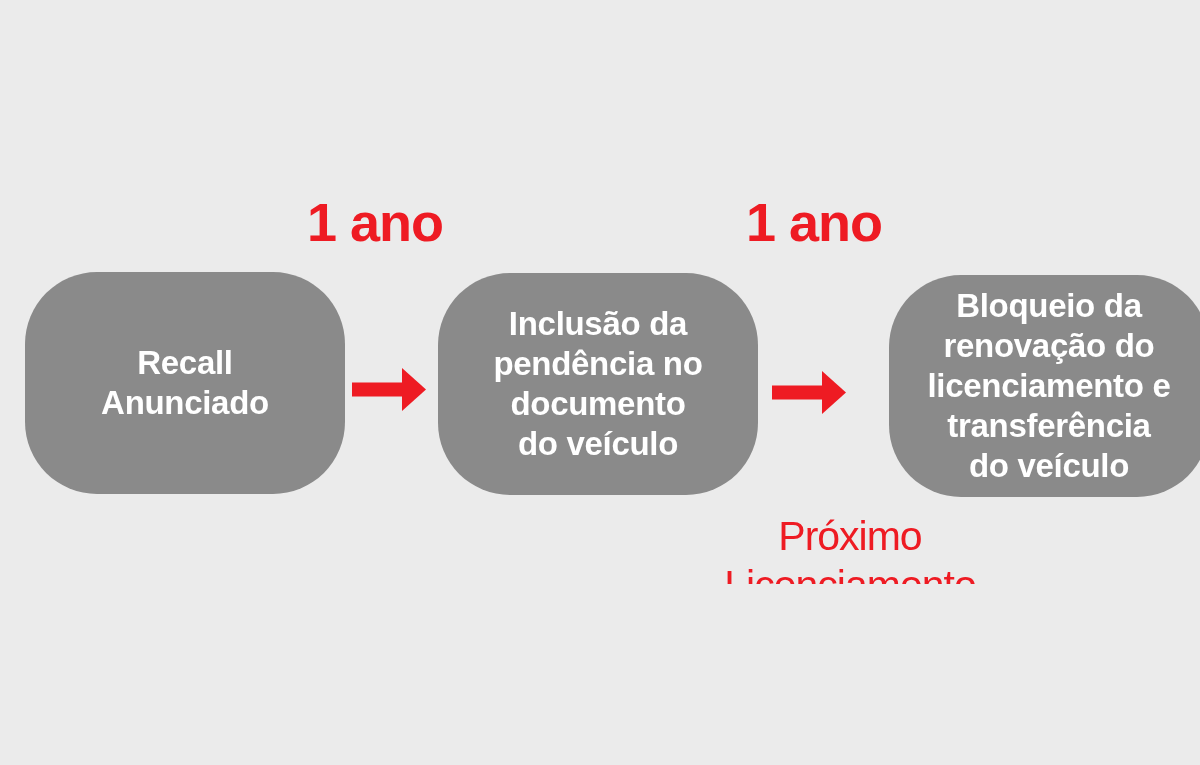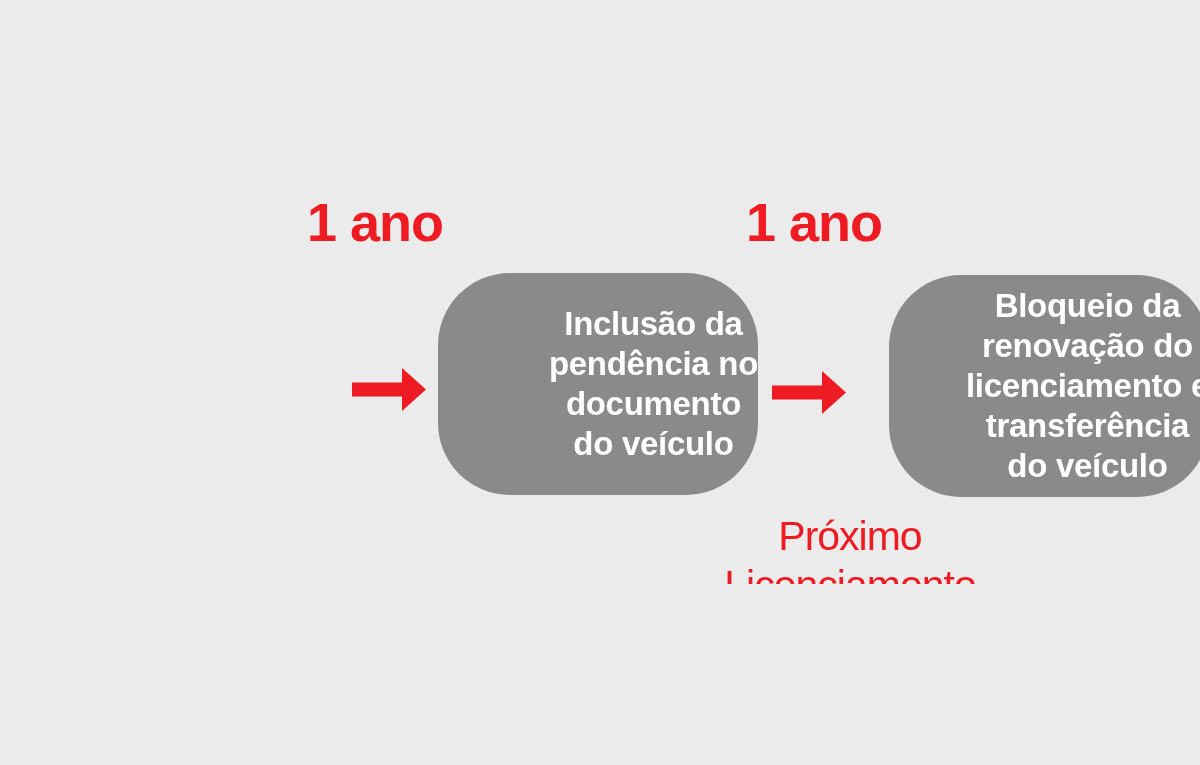--- a/index.html
+++ b/index.html
@@ -20,21 +20,21 @@
   }
   .node {
     position: absolute;
     width: 320px;
     height: 222px;
     background: var(--node-fill);
     color: var(--node-text);
     border-radius: 72px;
     display: flex;
     align-items: center;
-    justify-content: flex-end;
+    justify-content: center;
   }
   .node .node-label {
     text-align: center;
     font-weight: 700;
     font-size: 33px;
     line-height: 40px;
     letter-spacing: -0.3px;
     white-space: pre-line;
   }
   #node-1 { left: 25px;  top: 272px; }
@@ -74,20 +74,24 @@
 </style>
 </head>
 <body>
 
 <div id="canvas">
 
   <div class="year-label" id="year-1">1 ano</div>
 
   <div class="year-label" id="year-2">1 ano</div>
 
+  <div class="node" id="node-1">
+    <div class="node-label">Recall
+Anunciado</div>
+  </div>
 
   <svg class="arrow" id="arrow-1" width="74" height="43" viewBox="0 0 74 43">
     <rect x="0" y="14.5" width="50" height="14"></rect>
     <polygon points="50,0 74,21.5 50,43"></polygon>
   </svg>
 
   <div class="node" id="node-2">
     <div class="node-label">Inclusão da
 pendência no
 documento

